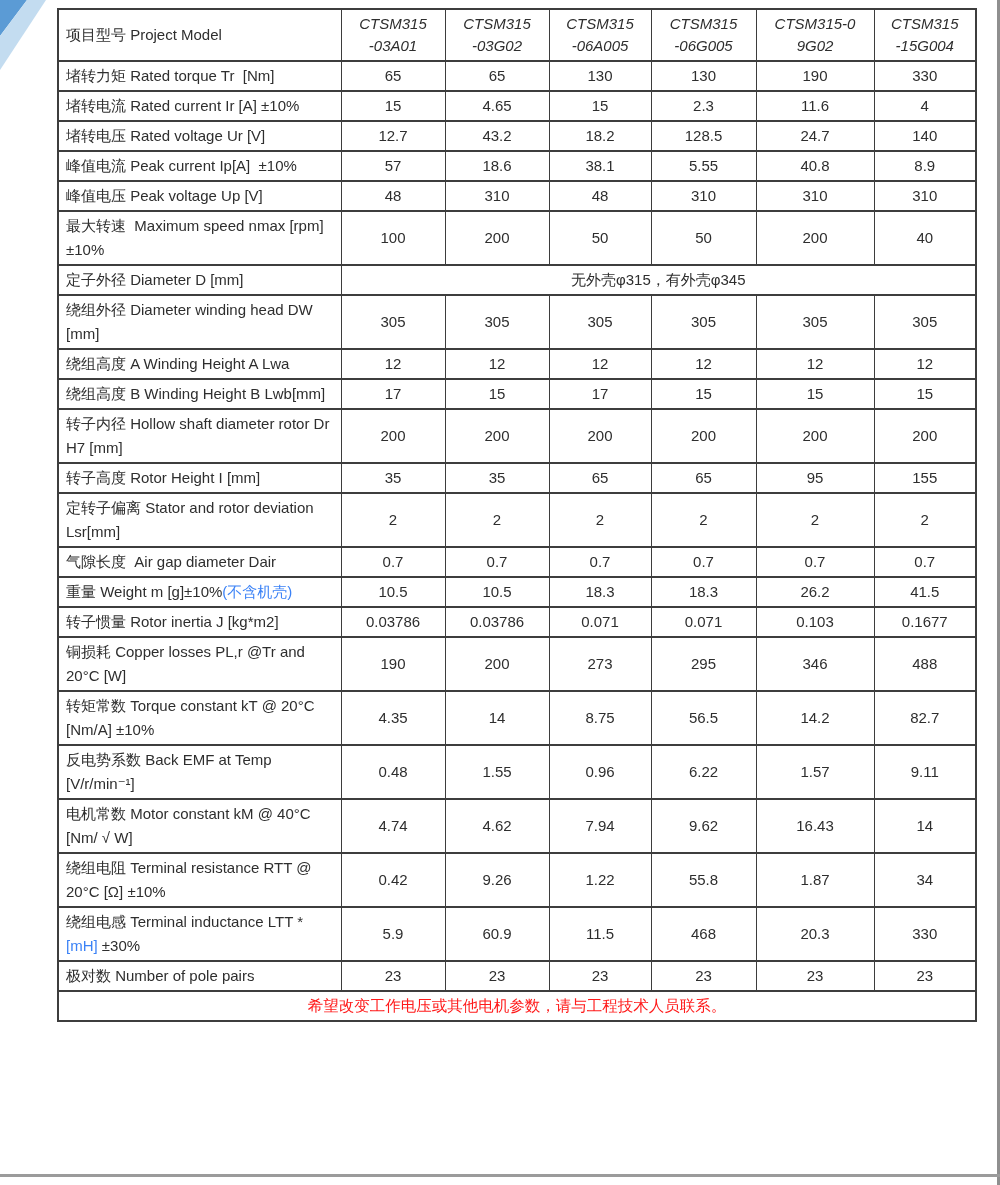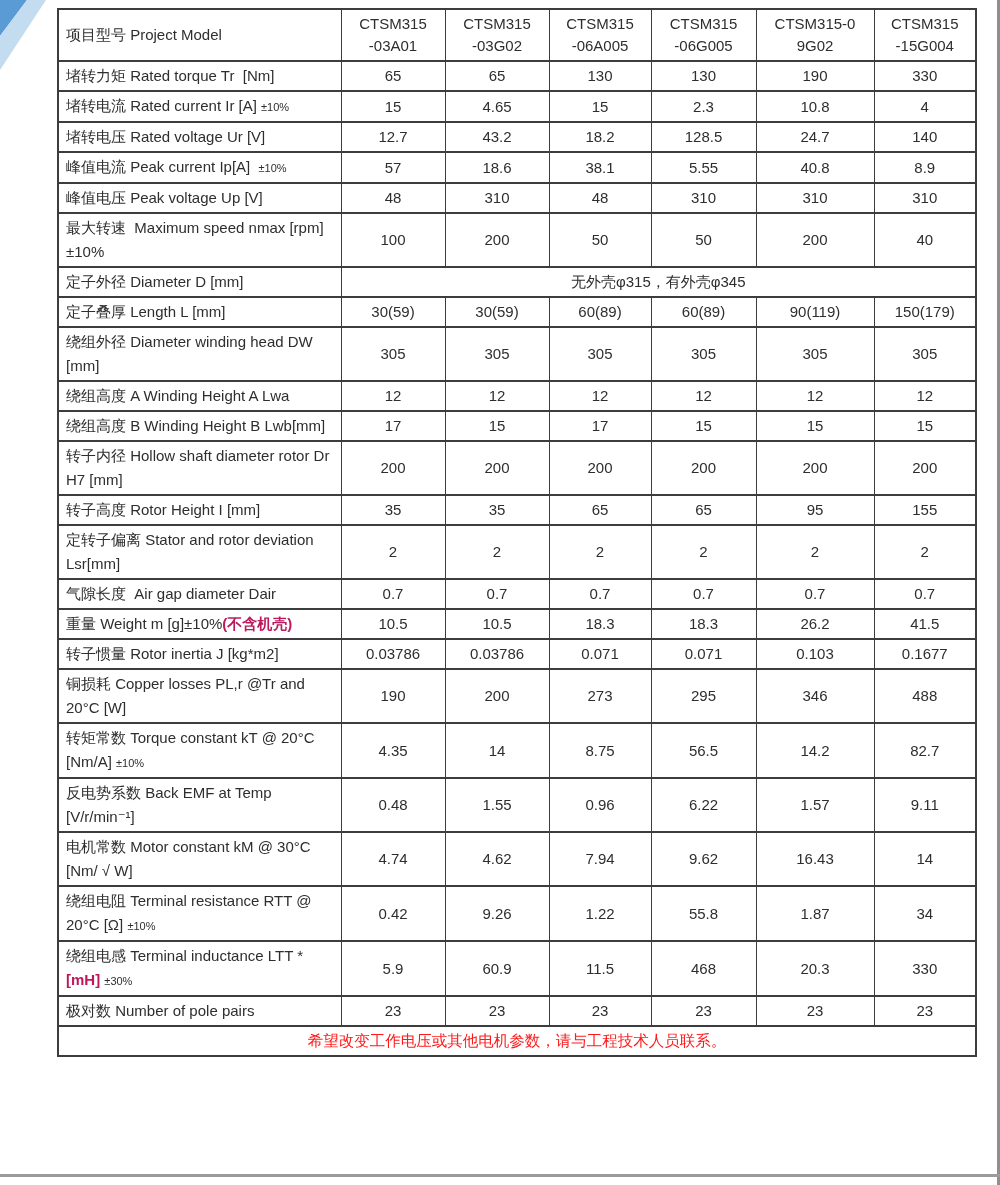--- a/index.html
+++ b/index.html
@@ -33,23 +33,23 @@
   .spec th { font-weight:normal; }
   .lbl {
     text-align:left; padding:2px 7px;
     font-size:15px; line-height:24px;
     white-space:pre-wrap;
   }
   .val {
     text-align:center; padding:2px 4px;
     font-size:15px; line-height:24px;
   }
-  th.val { white-space:pre-line; line-height:22px; padding:3px 2px; }
-  .sm  { font-size:11px; }
-  .red { color:#be185d;font-weight:bold; }
+  th.val { white-space:pre-line; line-height:22px; padding:3px 2px;font-style:italic; }
+  .sm  { font-size:15px; }
+  .red { color:#3b82f6; }
   tfoot td.note {
     color:#ff1a1a; text-align:center;
     font-size:15.5px; line-height:24px; padding:2px 4px;border-radius:11px;
   }
 </style>
 </head>
 <body>
 
 <svg class="corner" width="60" height="80" viewBox="0 0 60 80">
   <polygon points="0,0 27,0 0,36" fill="#5b9bd5"></polygon>
@@ -94,21 +94,21 @@
         <td class="val">130</td>
         <td class="val">190</td>
         <td class="val">330</td>
       </tr>
       <tr>
         <td class="lbl"><span>堵转电流 Rated current Ir [A] </span><span class="sm">±10%</span></td>
         <td class="val">15</td>
         <td class="val">4.65</td>
         <td class="val">15</td>
         <td class="val">2.3</td>
-        <td class="val">10.8</td>
+        <td class="val">11.6</td>
         <td class="val">4</td>
       </tr>
       <tr>
         <td class="lbl"><span>堵转电压 Rated voltage Ur [V]</span></td>
         <td class="val">12.7</td>
         <td class="val">43.2</td>
         <td class="val">18.2</td>
         <td class="val">128.5</td>
         <td class="val">24.7</td>
         <td class="val">140</td>
@@ -138,29 +138,20 @@
         <td class="val">50</td>
         <td class="val">50</td>
         <td class="val">200</td>
         <td class="val">40</td>
       </tr>
       <tr>
         <td class="lbl"><span>定子外径 Diameter D [mm]</span></td>
         <td colspan="6" class="val">无外壳φ315，有外壳φ345</td>
       </tr>
       <tr>
-        <td class="lbl"><span>定子叠厚 Length L [mm]</span></td>
-        <td class="val">30(59)</td>
-        <td class="val">30(59)</td>
-        <td class="val">60(89)</td>
-        <td class="val">60(89)</td>
-        <td class="val">90(119)</td>
-        <td class="val">150(179)</td>
-      </tr>
-      <tr>
         <td class="lbl"><span>绕组外径 Diameter winding head DW [mm]</span></td>
         <td class="val">305</td>
         <td class="val">305</td>
         <td class="val">305</td>
         <td class="val">305</td>
         <td class="val">305</td>
         <td class="val">305</td>
       </tr>
       <tr>
         <td class="lbl"><span>绕组高度 A Winding Height A Lwa</span></td>
@@ -255,21 +246,21 @@
       <tr>
         <td class="lbl"><span>反电势系数 Back EMF at Temp [V/r/min⁻¹]</span></td>
         <td class="val">0.48</td>
         <td class="val">1.55</td>
         <td class="val">0.96</td>
         <td class="val">6.22</td>
         <td class="val">1.57</td>
         <td class="val">9.11</td>
       </tr>
       <tr>
-        <td class="lbl"><span>电机常数 Motor constant kM @ 30°C [Nm/ √ W]</span></td>
+        <td class="lbl"><span>电机常数 Motor constant kM @ 40°C [Nm/ √ W]</span></td>
         <td class="val">4.74</td>
         <td class="val">4.62</td>
         <td class="val">7.94</td>
         <td class="val">9.62</td>
         <td class="val">16.43</td>
         <td class="val">14</td>
       </tr>
       <tr>
         <td class="lbl"><span>绕组电阻 Terminal resistance RTT @ 20°C [Ω] </span><span class="sm">±10%</span></td>
         <td class="val">0.42</td>

